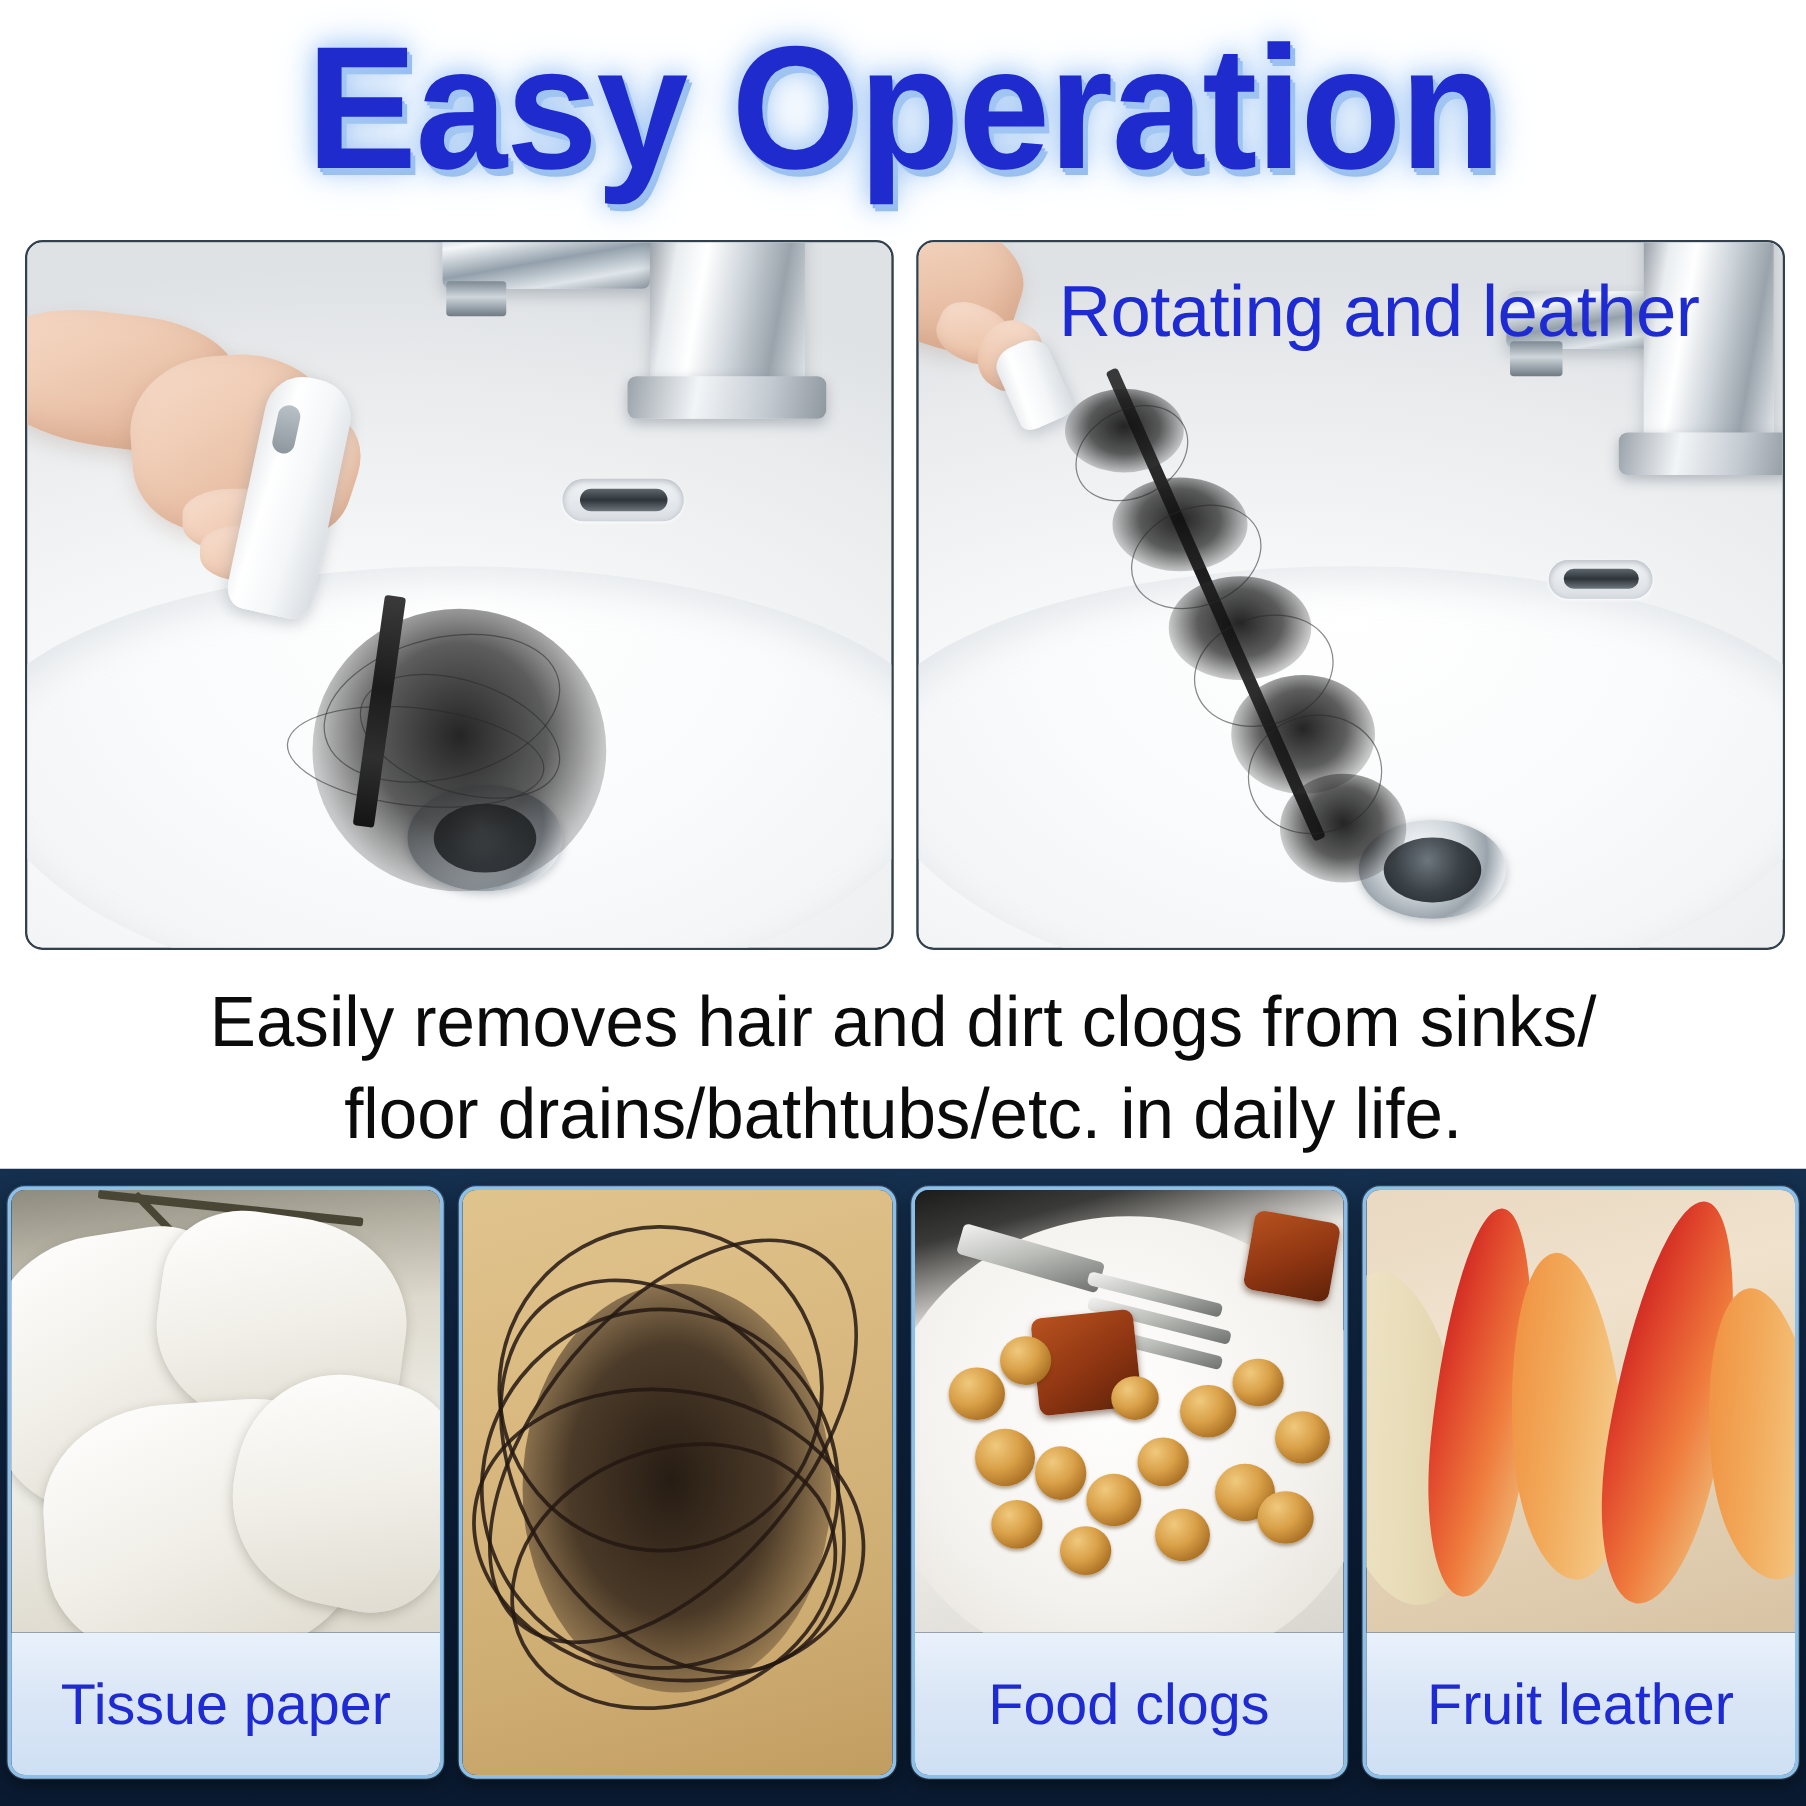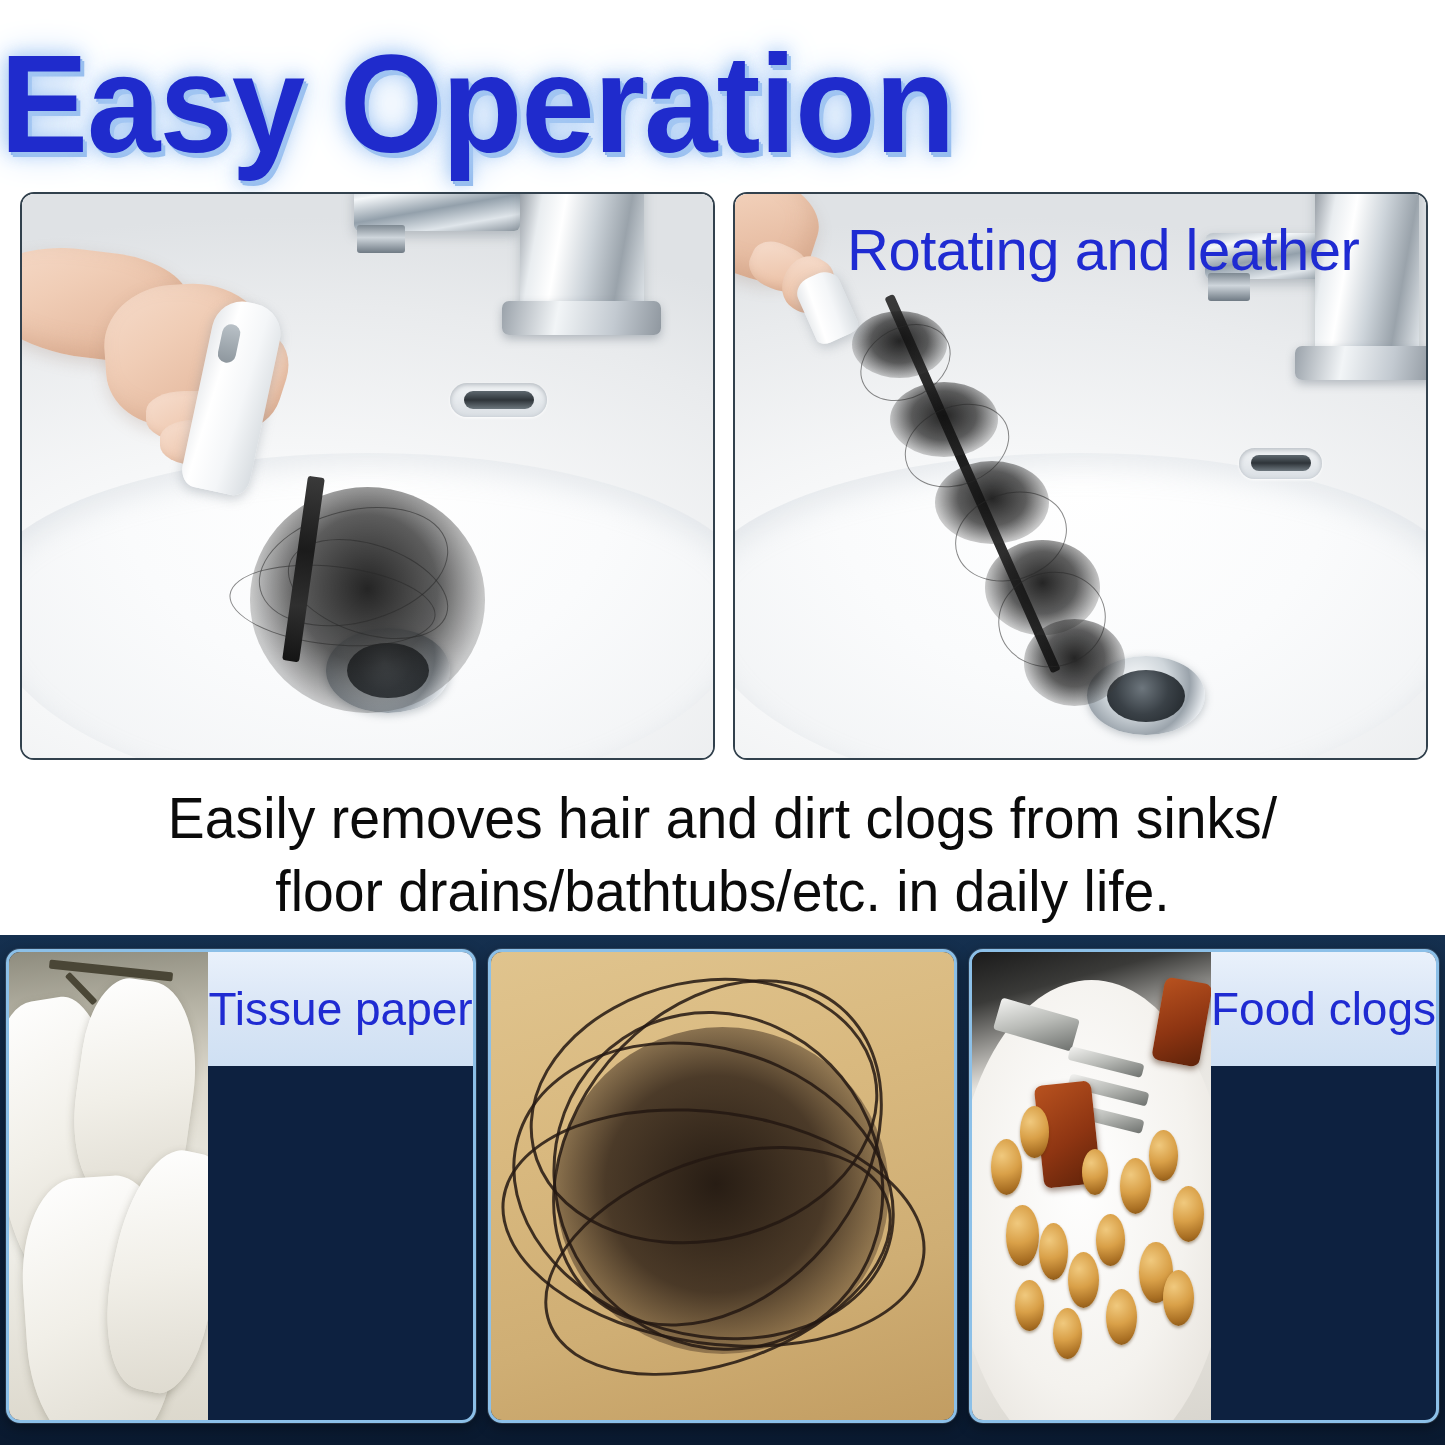--- a/index.html
+++ b/index.html
@@ -6,22 +6,22 @@
   html,body {
     width:1445px; height:1445px;
     background:#ffffff;
     font-family:"Liberation Sans", sans-serif;
     overflow:hidden;
   }
   #page { position:relative; width:1445px; height:1445px; background:#fff; }
 
   
   .title-wrap {
-    position:absolute; left:0; top:28px; width:1445px;
-    text-align:left; pointer-events:none;
+    position:absolute; left:0; top:11px; width:1445px;
+    text-align:center; pointer-events:none;
   }
   .title {
     display:inline-block;
     font-size:132px;
     font-weight:700;
     letter-spacing:-1px;
     color:#1f2bcc;
     font-family:"Liberation Sans", sans-serif;
     text-shadow:
        0 0 18px #9fc4f2,
@@ -181,21 +181,21 @@
     align-items:stretch;
     padding:14px 6px 22px 6px;
     gap:12px;
   }
   .cat-card {
     position:relative;
     flex:1 1 0;
     border:3px solid #8cc0e8;
     border-radius:14px;
     overflow:hidden;
-    display:flex; flex-direction:row;
+    display:flex; flex-direction:column;
     box-shadow:0 0 0 1px rgba(255,255,255,.12), 0 4px 14px rgba(0,0,0,.4);
     background:#0d2140;
   }
   .cat-photo { position:relative; flex:1 1 auto; overflow:hidden; }
   .cat-label {
     height:114px;
     background:linear-gradient(180deg,#e9f1fb 0%, #dae6f6 48%, #cfe0f3 100%);
     display:flex; align-items:center; justify-content:center;
     color:#1f2bd2;
     font-size:46px;
@@ -390,15 +390,27 @@
           <div class="bean" style="left:56%;top:72%;width:13%;height:12%;"></div>
           <div class="bean" style="left:34%;top:76%;width:12%;height:11%;"></div>
           <div class="bean" style="left:18%;top:70%;width:12%;height:11%;"></div>
           <div class="bean" style="left:80%;top:68%;width:13%;height:12%;"></div>
           <div class="bean" style="left:46%;top:42%;width:11%;height:10%;"></div>
         </div>
       </div>
       <div class="cat-label">Food clogs</div>
     </div>
 
+    <div class="cat-card">
+      <div class="cat-photo">
+        <div class="peelbg">
+          <div class="peel peel-pale" style="left:-8%;top:18%;width:32%;height:76%;transform:rotate(-8deg);"></div>
+          <div class="peel peel-red" style="left:16%;top:4%;width:22%;height:88%;transform:rotate(6deg);"></div>
+          <div class="peel peel-org" style="left:34%;top:14%;width:26%;height:74%;transform:rotate(-4deg);"></div>
+          <div class="peel peel-red" style="left:58%;top:2%;width:26%;height:92%;transform:rotate(10deg);"></div>
+          <div class="peel peel-org" style="left:80%;top:22%;width:26%;height:66%;transform:rotate(-6deg);"></div>
+        </div>
+      </div>
+      <div class="cat-label">Fruit leather</div>
+    </div>
 
   </div>
 </div>
 
 </body></html>

